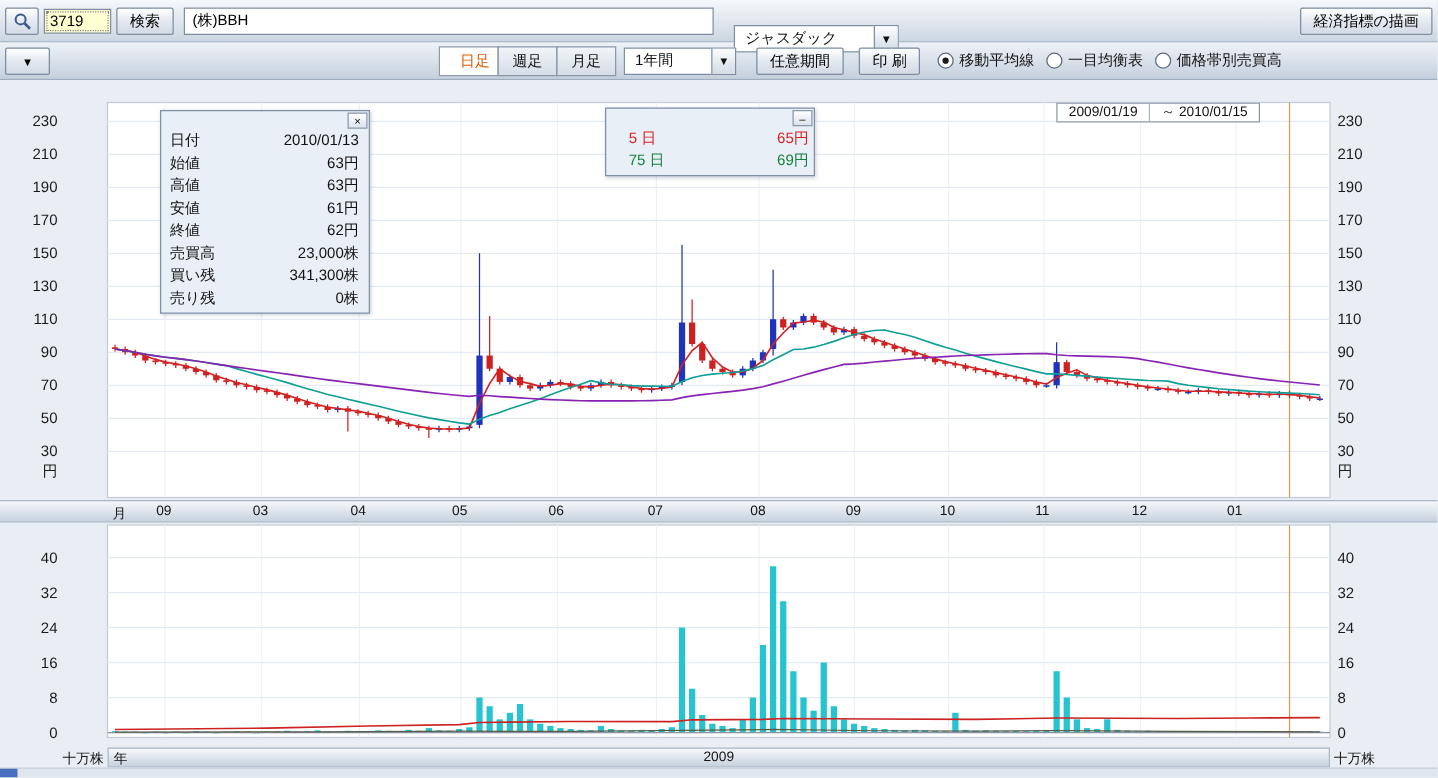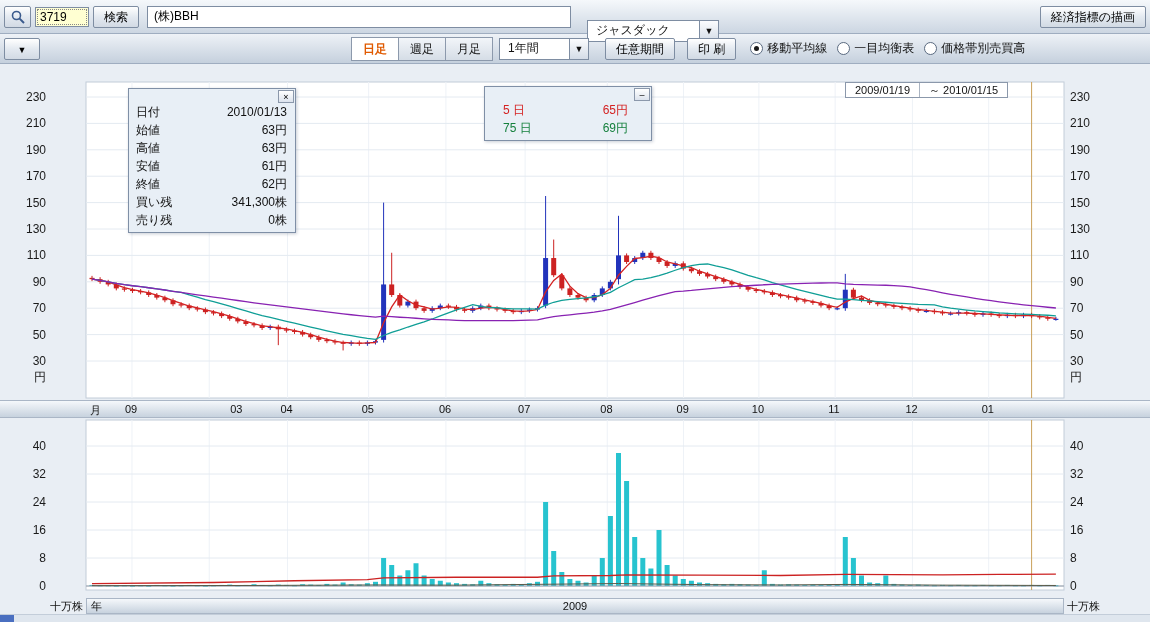--- a/index.html
+++ b/index.html
@@ -38,21 +38,21 @@
     width:19px; height:100%; border-left:1px solid #7e8da2; cursor:pointer;
     background:linear-gradient(#fbfcfe,#d4dce7); display:flex; align-items:center; justify-content:center; font-size:9px;
   }
   .market-select { width:132px; }
   .period-select { width:90px; }
   .tabs { display:flex; }
   .tab {
     height:24px; min-width:48px; text-align:center; line-height:22px; cursor:pointer;
     border:1px solid #8c99ac; background:linear-gradient(#f2f5f9,#d5dde6); margin-left:-1px; padding:0 6px;
   }
-  .tab.active { background:#ffffff; color:#e05a00; font-weight:bold; }
+  .tab.active { background:#ffffff; color:#e05a00; font-weight:normal;text-align:right; }
   .radios { display:flex; align-items:center; gap:10px; margin-left:8px; }
   .radio { display:flex; align-items:center; gap:4px; cursor:pointer; white-space:nowrap; }
   .rb { width:13px; height:13px; border-radius:50%; background:#fff; border:1px solid #5a6a80; position:relative; display:inline-block; }
   .rb.sel::after { content:''; position:absolute; inset:3px; border-radius:50%; background:#1a1a1a; }
   .spacer { flex:1; }
   .gap320 { flex:0 0 300px; }
 
   .chart-wrap { height:336px; position:relative; background:#e9eef4; }
   .vol-wrap { height:180px; background:#e9eef4; }
   svg { display:block; }
@@ -60,21 +60,21 @@
 
   .float-box { position:absolute; background:#e8eff6; border:1px solid #7f8fa6; box-shadow:1px 1px 3px rgba(40,60,90,.25); }
   .float-head { height:14px; position:relative; }
   .mini-btn {
     position:absolute; top:1px; right:1px; width:16px; height:13px; padding:0; cursor:pointer;
     border:1px solid #8b98ab; background:linear-gradient(#ffffff,#dce3ed); font-size:9px; line-height:10px; text-align:center;
   }
   .info-box { left:128px; top:24px; width:168px; padding-bottom:3px; }
   .info-row { display:flex; justify-content:space-between; line-height:18px; padding:0 8px 0 7px; }
   .legend-box { left:484px; top:22px; width:168px; padding-bottom:3px; }
-  .legend-row { display:flex; justify-content:space-between; line-height:18px; padding:0 23px 0 18px; }
+  .legend-row { display:flex; justify-content:space-between; line-height:18px; padding:0 4px 0 18px; }
   .range-box { position:absolute; left:845px; top:18px; display:flex; border:1px solid #8b98ab; background:#fff; height:16px; line-height:14px; font-size:11px; }
   .range-cell { padding:0 9px; white-space:nowrap; }
   .range-cell:first-child { border-right:1px solid #aab4c2; }
 
   .month-axis {
     height:18px; position:relative; font-size:11px;
     background:linear-gradient(#f5f8fb,#c7d2de); border-top:1px solid #aab6c6; border-bottom:1px solid #aab6c6;
   }
   .month-label { position:absolute; top:2px; }
 
@@ -457,20 +457,24 @@
       </div>
     <div class="info-row">
         <span>安値</span>
         <span>61円</span>
       </div>
     <div class="info-row">
         <span>終値</span>
         <span>62円</span>
       </div>
     <div class="info-row">
+        <span>売買高</span>
+        <span>23,000株</span>
+      </div>
+    <div class="info-row">
         <span>買い残</span>
         <span>341,300株</span>
       </div>
     <div class="info-row">
         <span>売り残</span>
         <span>0株</span>
       </div>
   </div>
 
   <div class="float-box legend-box">
@@ -484,21 +488,21 @@
     <div class="legend-row" style="color: #15803d;">
         <span>75 日</span>
         <span>69円</span>
       </div>
   </div>
 </div>
 
 <div class="month-axis" id="month-axis">
     <span class="month-label" style="left: 90px;">月</span>
     <span class="month-label" style="left: 124.966px;">09</span>
-    <span class="month-label" style="left: 202.228px; margin-left: 28px;">03</span>
+    <span class="month-label" style="left: 202.228px;">03</span>
     <span class="month-label" style="left: 280.468px;">04</span>
     <span class="month-label" style="left: 361.642px;">05</span>
     <span class="month-label" style="left: 438.904px;">06</span>
     <span class="month-label" style="left: 518.122px;">07</span>
     <span class="month-label" style="left: 600.274px;">08</span>
     <span class="month-label" style="left: 676.558px;">09</span>
     <span class="month-label" style="left: 751.864px;">10</span>
     <span class="month-label" style="left: 828.148px;">11</span>
     <span class="month-label" style="left: 905.41px;">12</span>
     <span class="month-label" style="left: 981.694px;">01</span>

